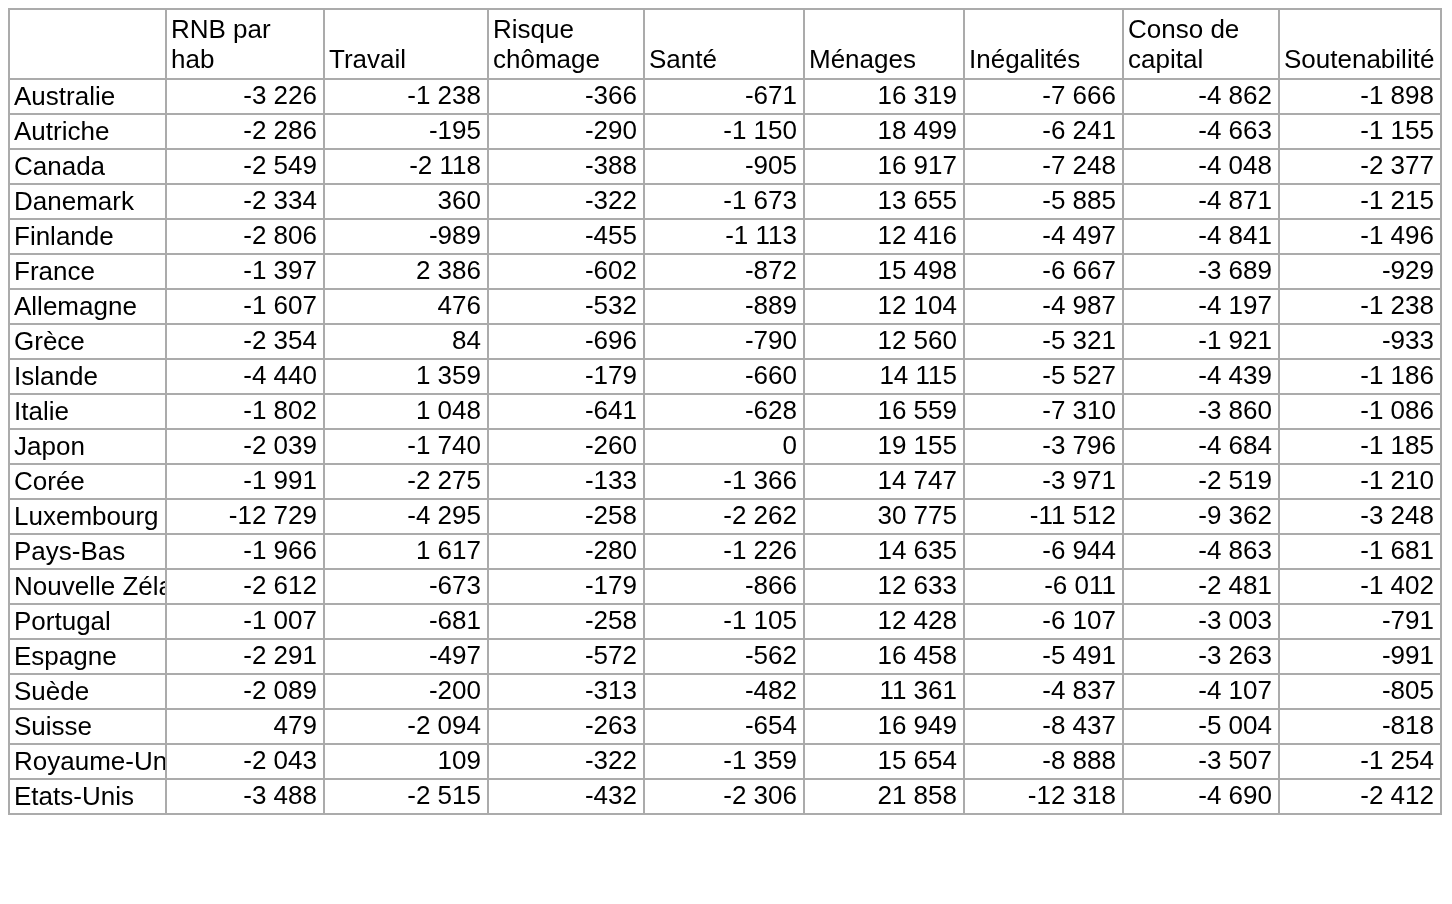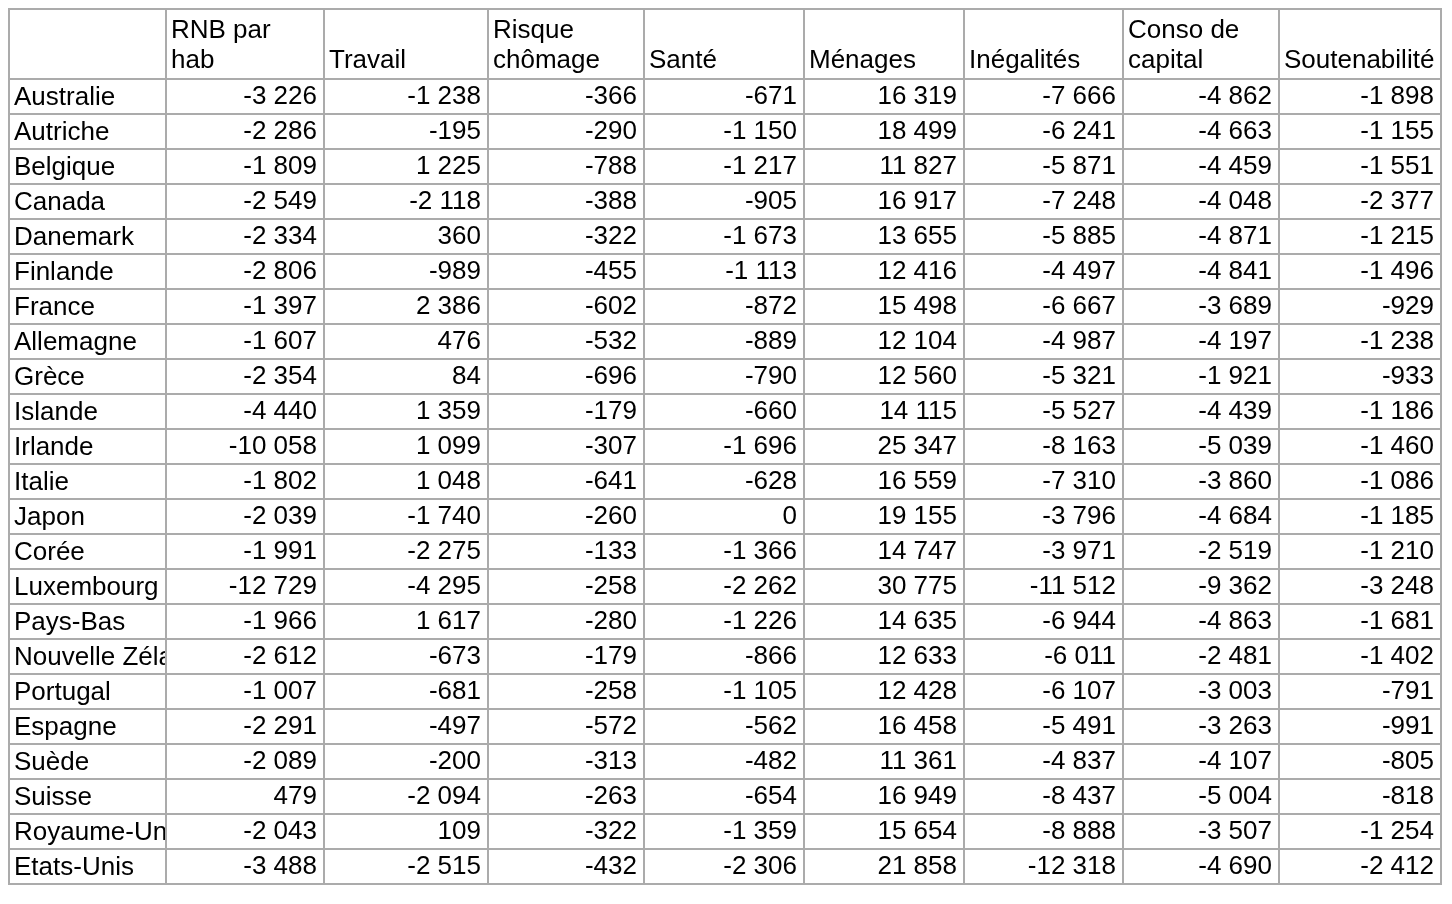--- a/index.html
+++ b/index.html
@@ -95,31 +95,20 @@
           <td class="num">-2 286</td>
           <td class="num">-195</td>
           <td class="num">-290</td>
           <td class="num">-1 150</td>
           <td class="num">18 499</td>
           <td class="num">-6 241</td>
           <td class="num">-4 663</td>
           <td class="num">-1 155</td>
         </tr>
         <tr>
-          <td class="country">Belgique</td>
-          <td class="num">-1 809</td>
-          <td class="num">1 225</td>
-          <td class="num">-788</td>
-          <td class="num">-1 217</td>
-          <td class="num">11 827</td>
-          <td class="num">-5 871</td>
-          <td class="num">-4 459</td>
-          <td class="num">-1 551</td>
-        </tr>
-        <tr>
           <td class="country">Canada</td>
           <td class="num">-2 549</td>
           <td class="num">-2 118</td>
           <td class="num">-388</td>
           <td class="num">-905</td>
           <td class="num">16 917</td>
           <td class="num">-7 248</td>
           <td class="num">-4 048</td>
           <td class="num">-2 377</td>
         </tr>
@@ -183,31 +172,20 @@
           <td class="num">-4 440</td>
           <td class="num">1 359</td>
           <td class="num">-179</td>
           <td class="num">-660</td>
           <td class="num">14 115</td>
           <td class="num">-5 527</td>
           <td class="num">-4 439</td>
           <td class="num">-1 186</td>
         </tr>
         <tr>
-          <td class="country">Irlande</td>
-          <td class="num">-10 058</td>
-          <td class="num">1 099</td>
-          <td class="num">-307</td>
-          <td class="num">-1 696</td>
-          <td class="num">25 347</td>
-          <td class="num">-8 163</td>
-          <td class="num">-5 039</td>
-          <td class="num">-1 460</td>
-        </tr>
-        <tr>
           <td class="country">Italie</td>
           <td class="num">-1 802</td>
           <td class="num">1 048</td>
           <td class="num">-641</td>
           <td class="num">-628</td>
           <td class="num">16 559</td>
           <td class="num">-7 310</td>
           <td class="num">-3 860</td>
           <td class="num">-1 086</td>
         </tr>

